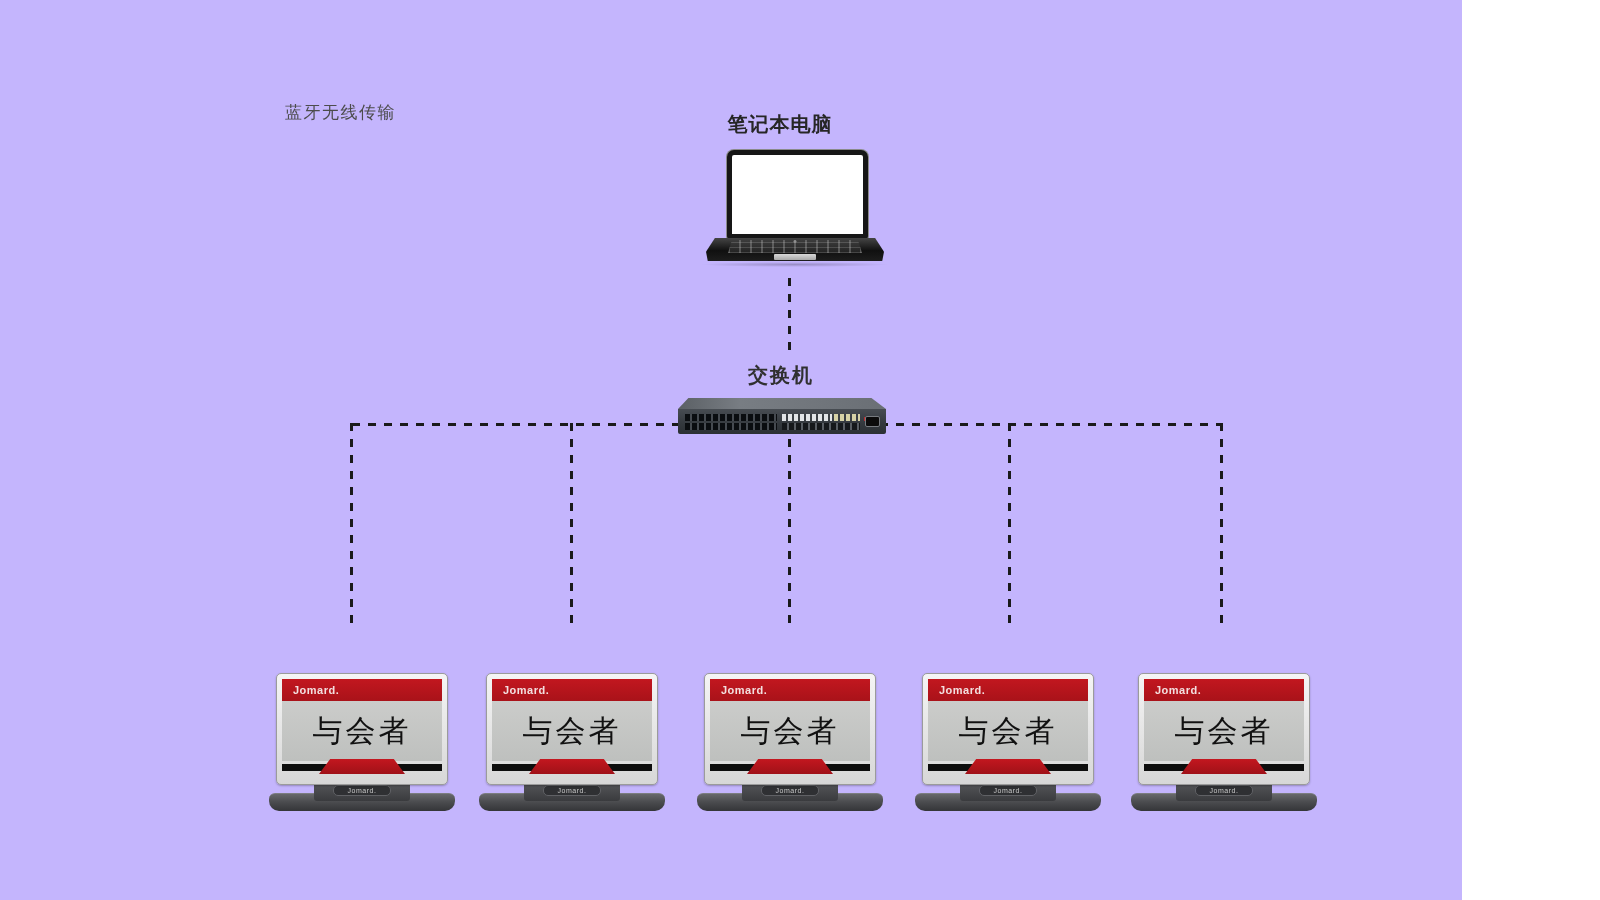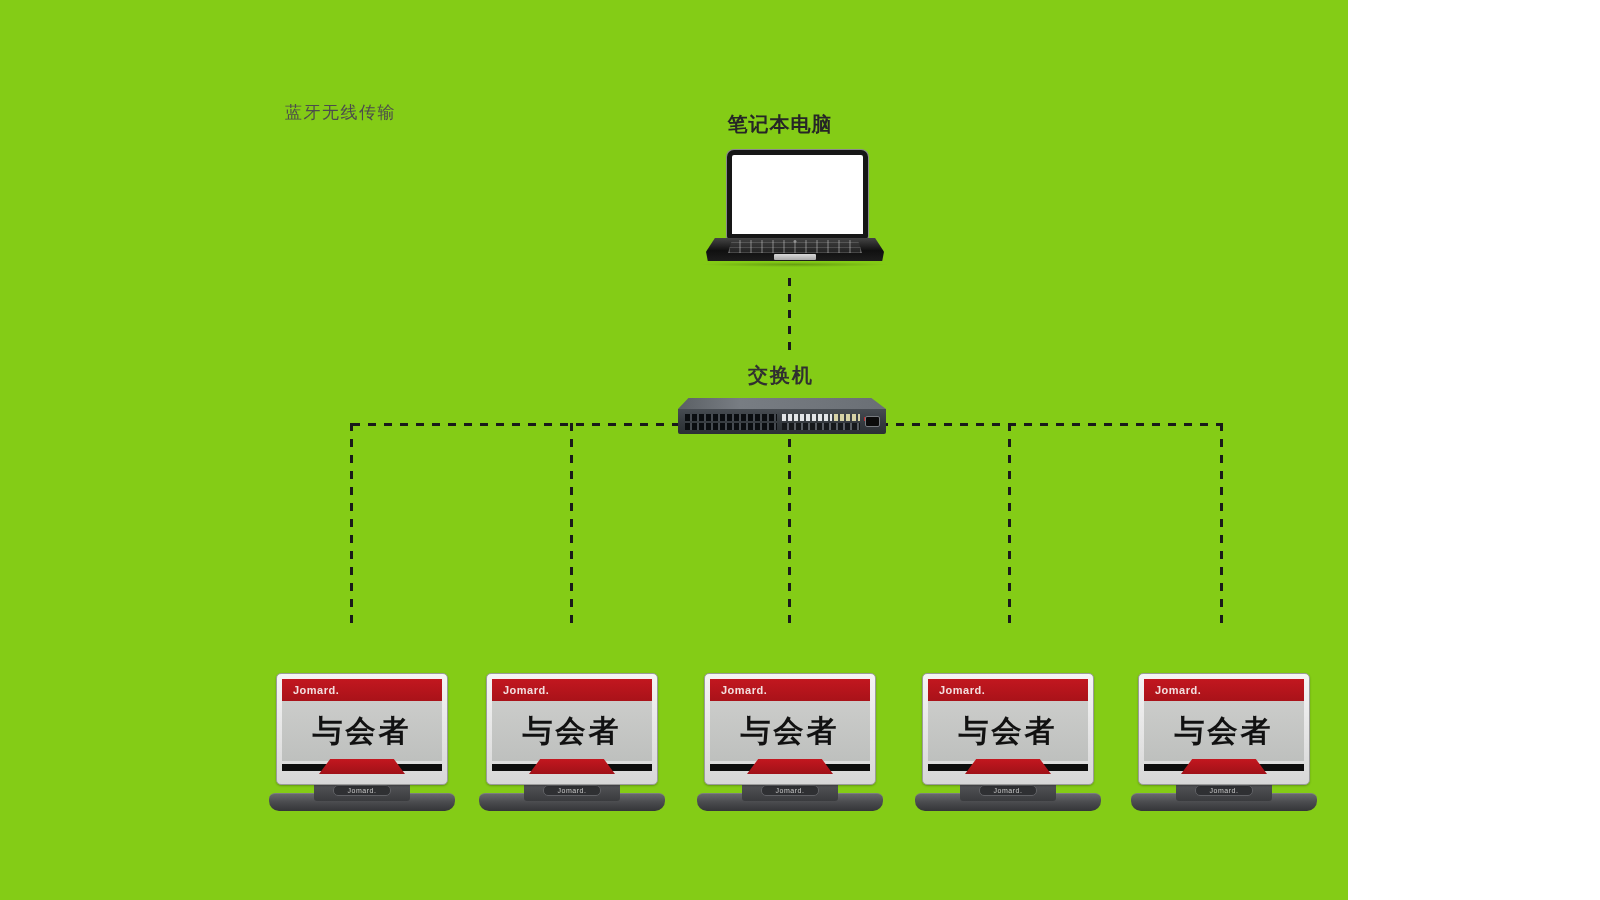--- a/index.html
+++ b/index.html
@@ -1,17 +1,17 @@
 <!DOCTYPE html>
 <html><head>
 <meta charset="utf-8">
 <style>
   html,body{margin:0;padding:0;background:#fff;}
   .canvas{
-    position:relative;width:1348px;height:900px;background:#84cc16;overflow:hidden;
+    position:relative;width:1462px;height:900px;background:#c4b5fd;overflow:hidden;
     font-family:"Liberation Sans",sans-serif;
   }
   
   .bluetooth-label{
     position:absolute;left:285px;top:101px;font-size:17px;color:#4c4c4c;
     letter-spacing:1.5px;font-weight:500;
   }
   .laptop-label{
     position:absolute;left:690px;top:111px;width:180px;text-align:center;
     font-size:20px;color:#262626;font-weight:600;letter-spacing:1px;
@@ -114,21 +114,21 @@
   .np-inner{position:absolute;inset:5px;display:flex;flex-direction:column;}
   .np-header{
     height:22px;flex:0 0 22px;display:flex;align-items:center;padding-left:11px;
     background:linear-gradient(180deg,#c2171f,#a91219);
   }
   .np-brand{font-size:11px;font-weight:bold;color:#f3dfdf;letter-spacing:.5px;}
   .np-body{
     flex:1;display:flex;align-items:center;justify-content:center;
     background:linear-gradient(180deg,#cbccca,#bec0be);
   }
-  .np-attendee{font-size:30px;font-weight:700;color:#111;letter-spacing:3px;}
+  .np-attendee{font-size:30px;font-weight:400;color:#111;letter-spacing:3px;}
   .np-footer{flex:0 0 18px;position:relative;}
   .np-bar{position:absolute;left:0;right:0;top:3px;height:7px;background:#0d0d0d;}
   .np-trap{
     position:absolute;top:-2px;left:50%;transform:translateX(-50%);
     width:86px;height:15px;z-index:1;
     clip-path:polygon(13% 0,87% 0,100% 100%,0 100%);
     background:linear-gradient(180deg,#c3171f,#a01118);
   }
 </style>
 </head>

